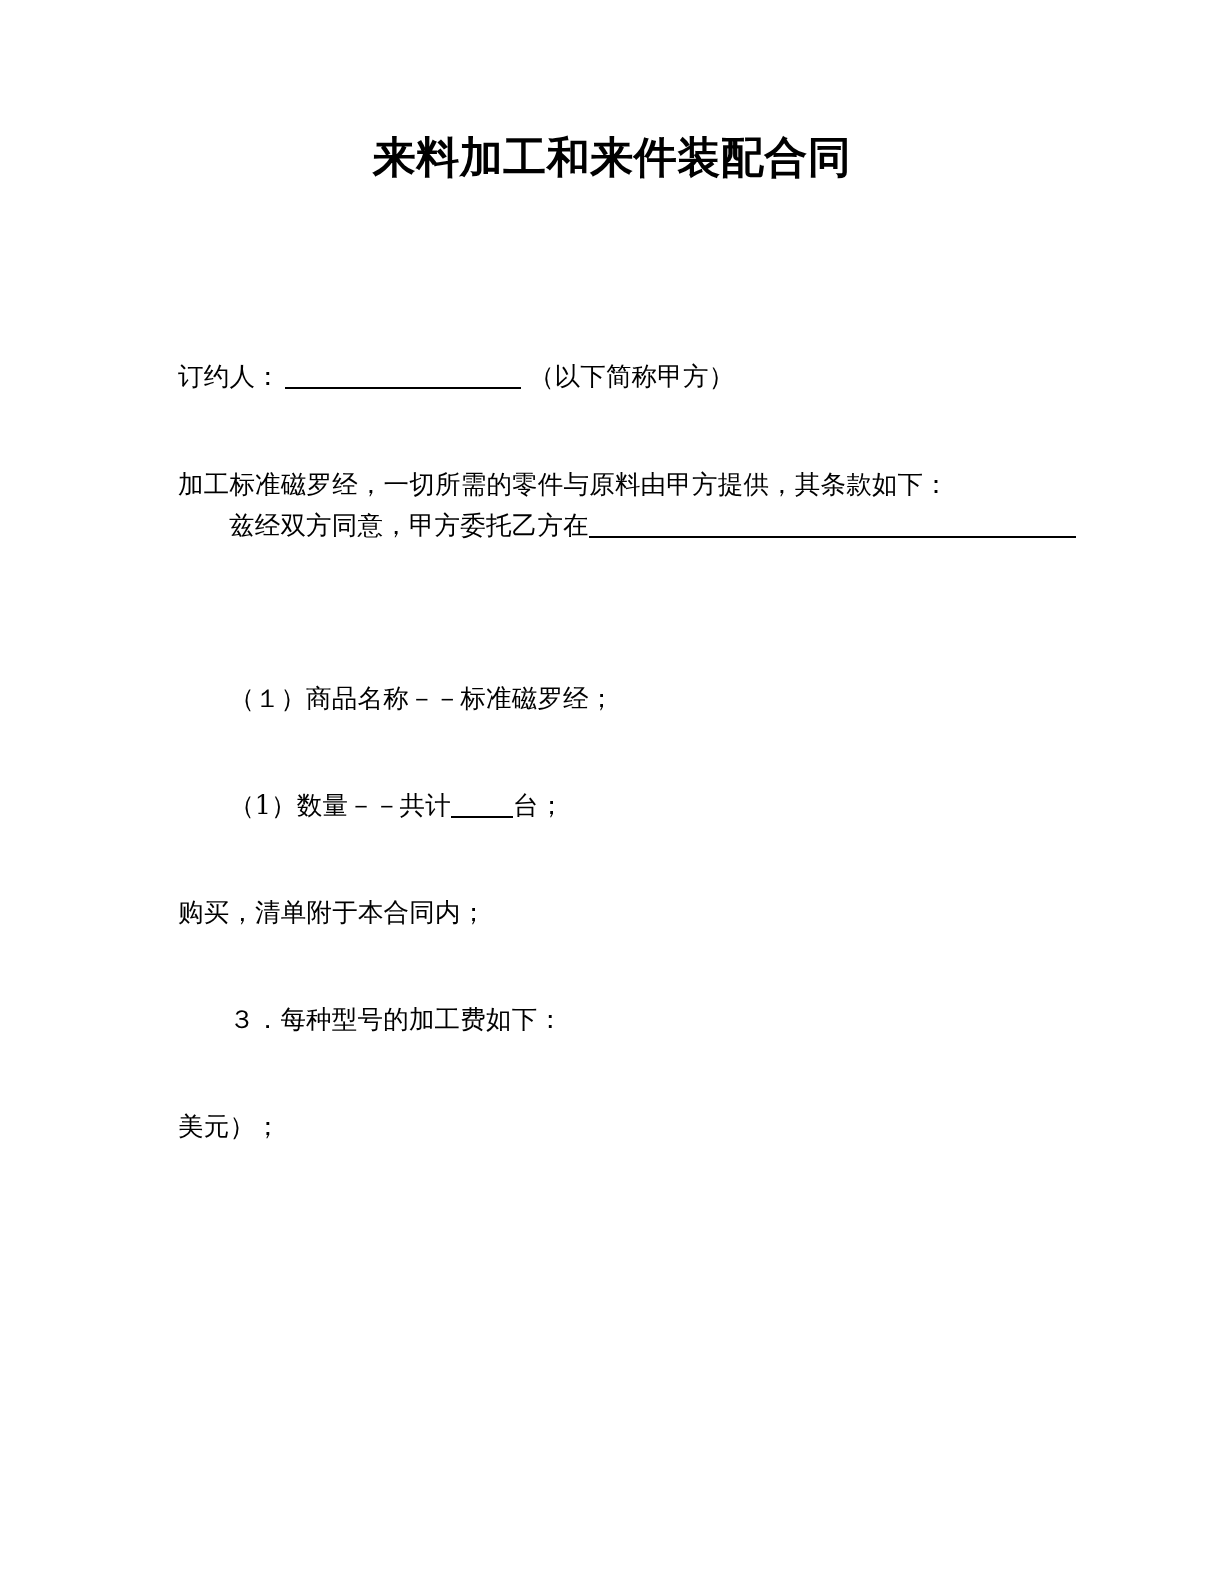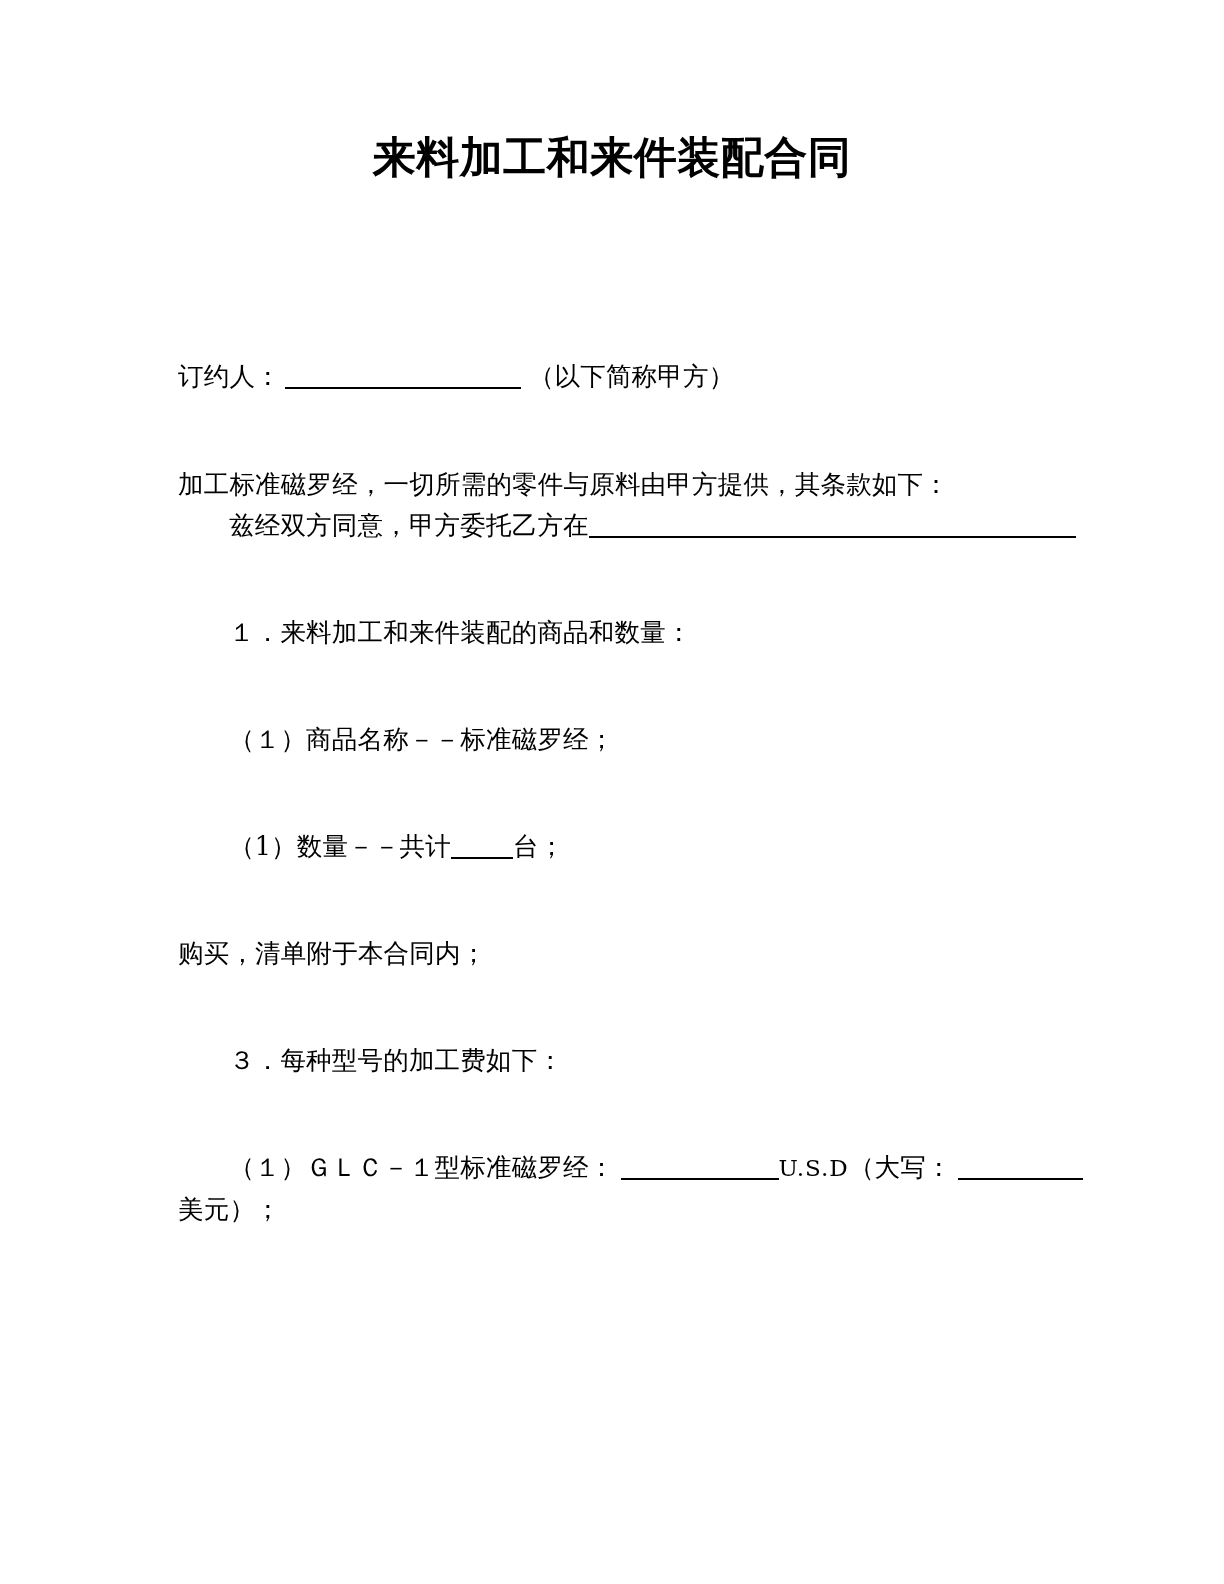--- a/index.html
+++ b/index.html
@@ -109,21 +109,20 @@
 
     <div class="gap-md"></div>
 
     <div class="para">加工标准磁罗经，一切所需的零件与原料由甲方提供，其条款如下：</div>
     <div class="para line-row indent">
       <span>兹经双方同意，甲方委托乙方在</span><span class="ul ul-place"></span>
     </div>
 
     <div class="gap-lg"></div>
 
-    <div class="para indent">１．来料加工和来件装配的商品和数量：</div>
 
     <div class="gap-lg"></div>
 
     <div class="para indent">（１）商品名称－－标准磁罗经；</div>
 
     <div class="gap-lg"></div>
 
     <div class="para line-row indent">
       <span>（1）数量－－共计</span><span class="ul ul-qty"></span><span>台；</span>
     </div>
@@ -131,19 +130,16 @@
     <div class="gap-lg"></div>
 
     <div class="para">购买，清单附于本合同内；</div>
 
     <div class="gap-lg"></div>
 
     <div class="para indent">３．每种型号的加工费如下：</div>
 
     <div class="gap-lg"></div>
 
-    <div class="para line-row indent">
-      <span>（１）ＧＬＣ－１型标准磁罗经：</span><span class="ul ul-fee"></span><span class="latin">U.S.D</span><span>（大写：</span><span class="ul ul-words"></span>
-    </div>
     <div class="para">美元）；</div>
 
   </div>
 </div>
 
 </body></html>

